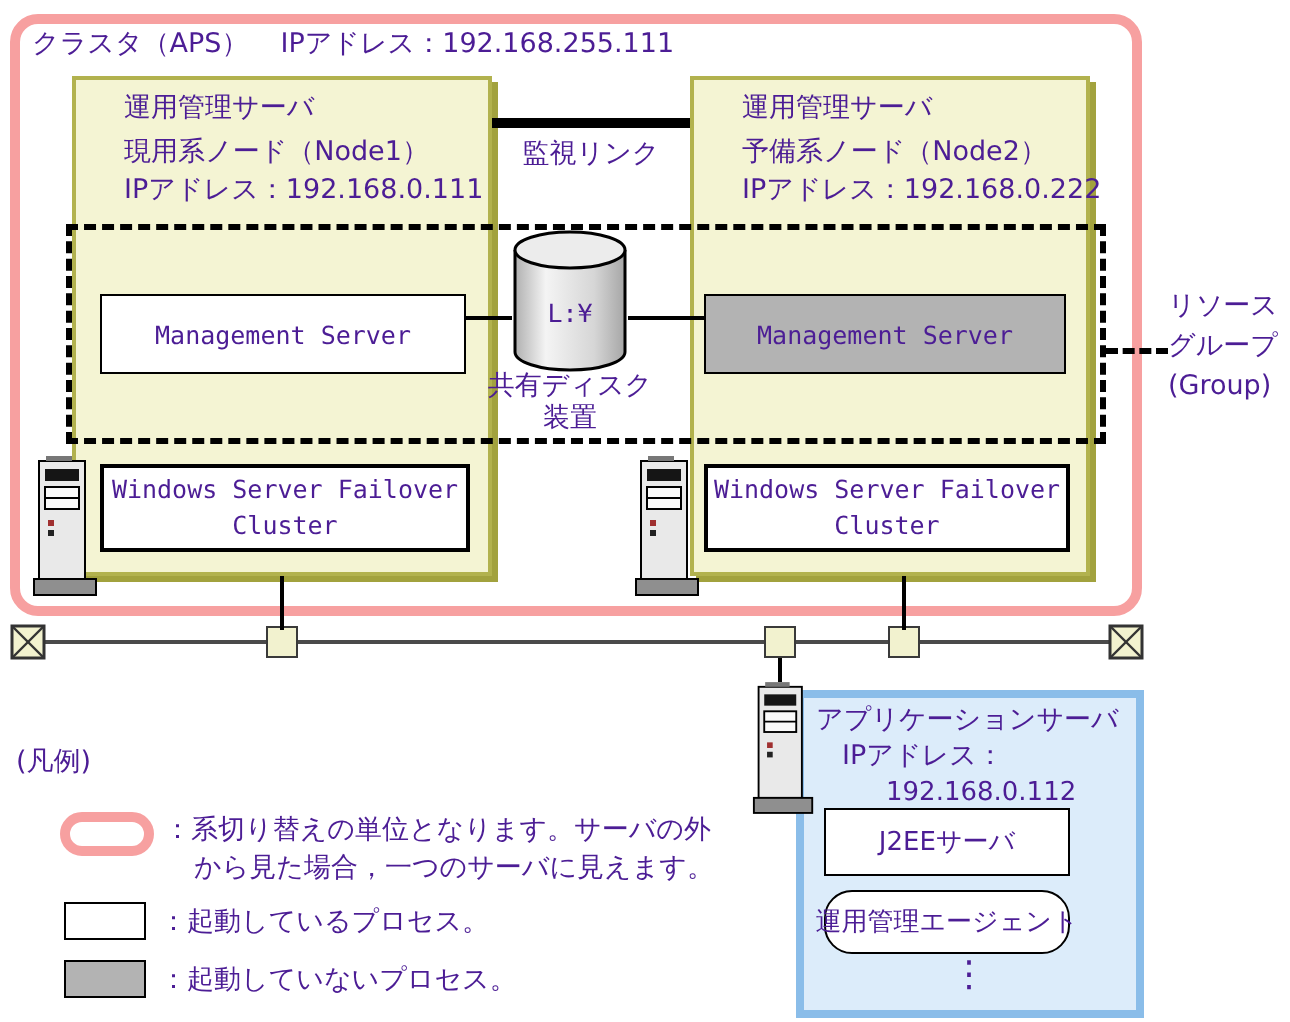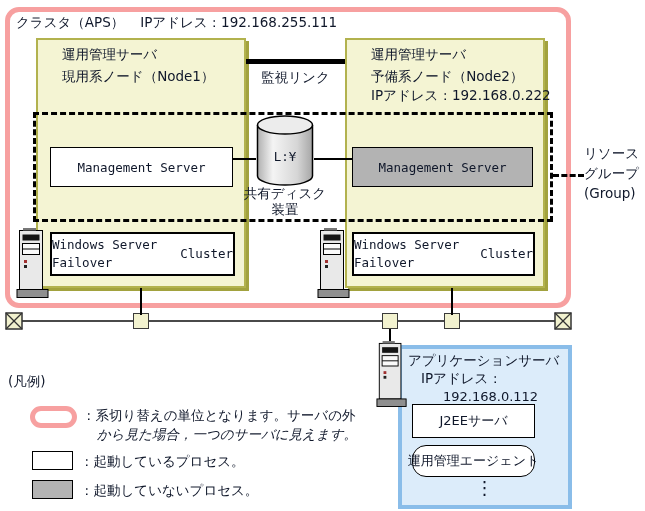--- a/index.html
+++ b/index.html
@@ -1,16 +1,16 @@
 <!DOCTYPE html>
 <html><head>
 <meta charset="utf-8">
 <style>
   html,body{margin:0;padding:0;background:#fff;}
-  .canvas{position:relative;width:645px;height:511px;background:#fff;color:#0f172a;
+  .canvas{position:relative;width:645px;height:511px;background:#fff;color:#4c1d95;
           font-family:"DejaVu Sans",sans-serif;overflow:hidden;}
   .canvas *{box-sizing:border-box;}
   .abs{position:absolute;}
   .jp{font-size:13.5px;line-height:19px;white-space:nowrap;}
   .mono{font-family:"DejaVu Sans Mono",monospace;}
 
   
   .cluster-box{left:5px;top:7px;width:566px;height:301px;background:#fff;
                border:5px solid #f7a0a0;border-radius:14px;z-index:0;}
   .cluster-title{left:16px;top:13px;display:flex;gap:16px;z-index:2;}
@@ -40,21 +40,21 @@
   
   .disk-line{top:158px;height:2px;background:#000;z-index:2;}
   .disk-line-left{left:233px;width:23px;}
   .disk-line-right{left:314px;width:38px;}
   .cylinder{left:256px;top:114px;z-index:2;}
   .drive-label{left:256px;top:149px;width:58px;text-align:center;font-size:12.5px;z-index:3;}
   .disk-label{left:237px;top:185px;width:96px;text-align:center;line-height:16px;z-index:2;}
 
   
   .wsfc-box{top:232px;height:44px;background:#fff;border:2px solid #000;display:flex;
-            flex-direction:row;align-items:center;justify-content:center;
+            flex-direction:column;align-items:center;justify-content:center;
             font-size:12.5px;line-height:18px;z-index:2;}
   .wsfc-left{left:50px;width:185px;}
   .wsfc-right{left:352px;width:183px;}
 
   
   .tower{z-index:6;line-height:0;}
   .tower-left{left:16px;top:227px;}
   .tower-right{left:317px;top:227px;}
   .tower-app{left:376px;top:338px;z-index:2;}
 
@@ -80,40 +80,41 @@
   .proc1{top:404px;height:34px;}
   .proc2{top:445px;height:32px;border-radius:14px;}
   .app-more{left:412px;top:477px;width:145px;text-align:center;font-size:18px;
             line-height:1.2;z-index:2;}
 
   
   .legend-heading{left:8px;top:372px;z-index:2;}
   .legend-stadium{left:30px;top:406px;width:47px;height:22px;background:#fff;
                   border:5px solid #f7a0a0;border-radius:12px;z-index:2;}
   .legend-l1a{left:82px;top:406px;z-index:2;}
-  .legend-l1b{left:97px;top:425px;z-index:2;font-style:italic;}
+  .legend-l1b{left:97px;top:425px;z-index:2;}
   .legend-white{left:32px;top:451px;width:41px;height:19px;background:#fff;border:1.5px solid #000;z-index:2;}
   .legend-t2{left:80px;top:452px;z-index:2;}
   .legend-gray{left:32px;top:480px;width:41px;height:19px;background:#b3b3b3;border:1.5px solid #000;z-index:2;}
   .legend-t3{left:80px;top:481px;z-index:2;}
 </style>
 </head>
 <body>
 
 <div class="canvas">
 
   <div class="abs cluster-box"></div>
   <div class="abs cluster-title jp">
     <span>クラスタ（APS）</span>
     <span>IPアドレス：192.168.255.111</span>
   </div>
 
   <div class="abs node-box node-left jp">
     <div class="role">運用管理サーバ</div>
     <div>現用系ノード（Node1）</div>
+    <div>IPアドレス：192.168.0.111</div>
   </div>
 
   <div class="abs node-box node-right jp">
     <div class="role">運用管理サーバ</div>
     <div>予備系ノード（Node2）</div>
     <div>IPアドレス：192.168.0.222</div>
   </div>
 
   <div class="abs monitor-bar"></div>
   <div class="abs monitor-label jp">監視リンク</div>

